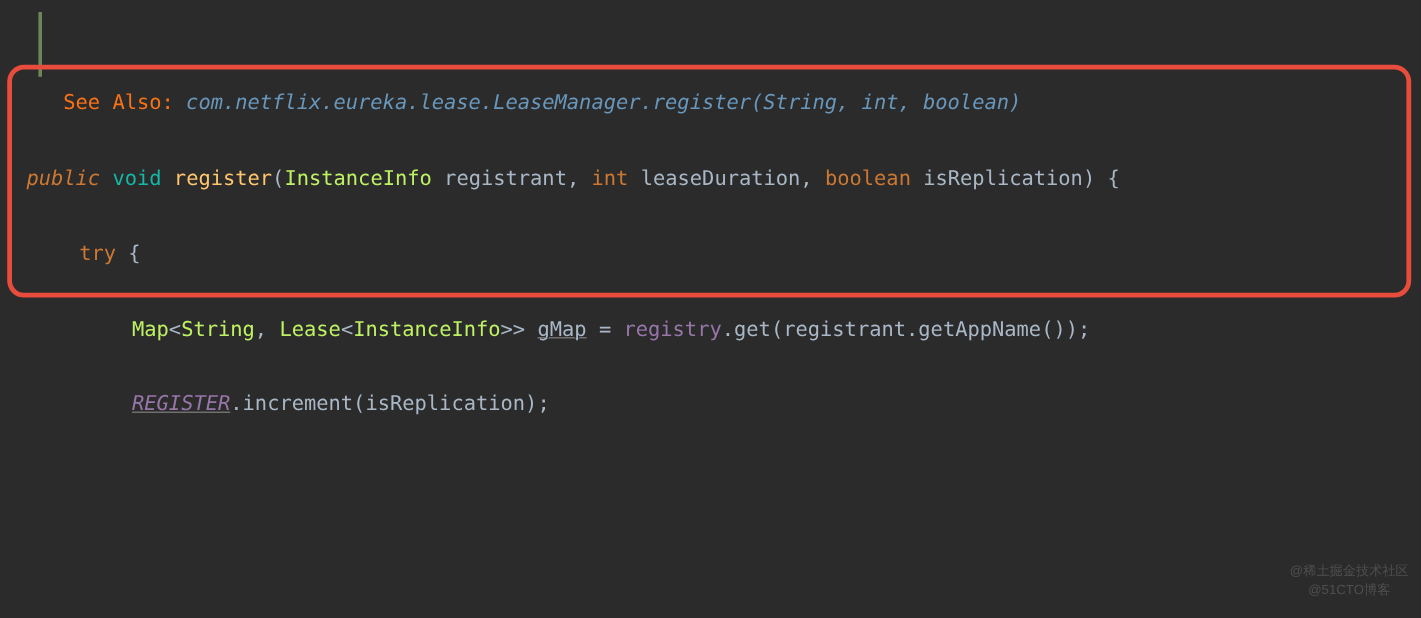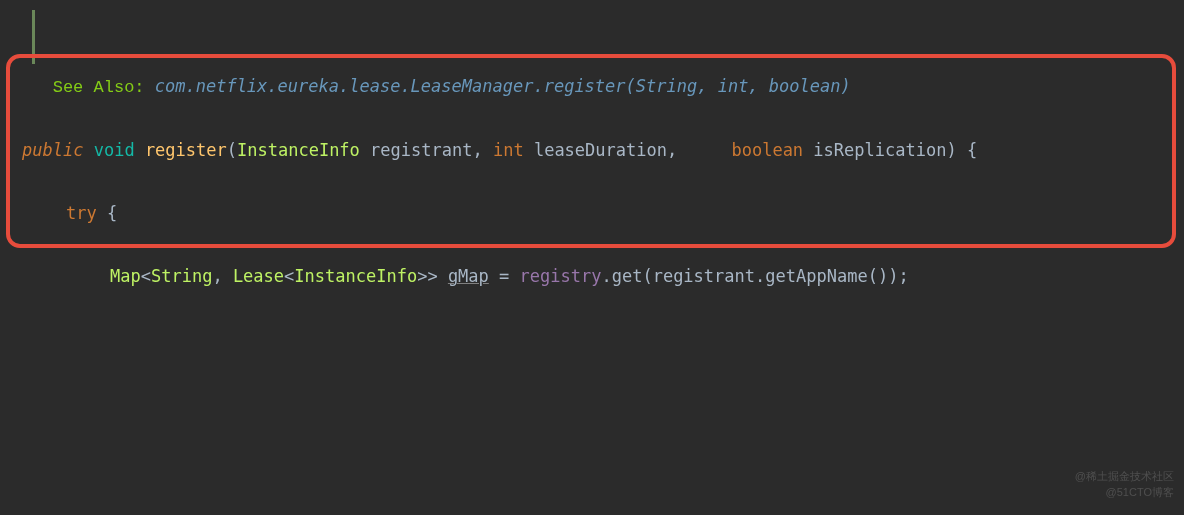--- a/index.html
+++ b/index.html
@@ -25,26 +25,26 @@
     }
     .green-bar {
       position: absolute;
       left: 32px;
       top: 10px;
       width: 3px;
       height: 54px;
       background: #6a8759;
     }
     .doc-green { color: #6a8759; }
-    .doc-gray { color: #84cc16; font-family: Liberation Mono, monospace; }
+    .doc-gray { color: #f97316; }
     .doc-link { color: #6897bb; font-style: italic; }
     .kw-public { color: #cc7832; font-style: italic; }
     .kw-void { color: #14b8a6; }
     .kw-int { color: #cc7832; }
-    .kw-boolean { color: #cc7832; margin-left: 44px; }
+    .kw-boolean { color: #cc7832; }
     .kw-try { color: #cc7832; }
     .fn-name { color: #ffc66d; font-weight: 500; }
     .type { color: #bef264; }
     .ident { color: #a9b7c6; }
     .punct { color: #a9b7c6; }
     .field { color: #9876aa; }
     .method { color: #a9b7c6; }
     .static-field { color: #9876aa; font-style: italic; }
     .underline { text-decoration: underline; text-decoration-color: #808080; text-decoration-thickness: 1px; text-align: right; }
     
@@ -64,35 +64,36 @@
     }
     .indent1 { padding-left: 44px; }
     .indent2 { padding-left: 88px; }
     
     .watermark {
       position: absolute;
       right: 10px;
       bottom: 15px;
       color: #666;
       font-size: 11px;
-      text-align: right;
+      text-align: center;
       line-height: 1.4;
       font-family: sans-serif;
       opacity: 0.6;
     }
   </style>
 </head>
 <body>
 
 <div class="code-container">
 <div class="green-bar"></div>
 <span class="line">   <span class="doc-gray">See Also: </span><span class="doc-link">com.netflix.eureka.lease.LeaseManager.register(String, int, boolean)</span></span>
 <span class="line"><span class="kw-public">public</span> <span class="kw-void">void</span> <span class="fn-name">register</span><span class="punct">(</span><span class="type">InstanceInfo</span> <span class="ident">registrant</span><span class="punct">, </span><span class="kw-int">int</span> <span class="ident">leaseDuration</span><span class="punct">, </span><span class="kw-boolean">boolean</span> <span class="ident">isReplication</span><span class="punct">)</span> <span class="punct">{</span></span>
 <span class="line indent1"><span class="kw-try">try</span> <span class="punct">{</span></span>
 <span class="line indent2"><span class="type">Map</span><span class="punct">&lt;</span><span class="type">String</span><span class="punct">, </span><span class="type">Lease</span><span class="punct">&lt;</span><span class="type">InstanceInfo</span><span class="punct">&gt;&gt;</span> <span class="ident underline">gMap</span><span class="punct"> = </span><span class="field">registry</span><span class="punct">.</span><span class="method">get</span><span class="punct">(</span><span class="ident">registrant</span><span class="punct">.</span><span class="method">getAppName</span><span class="punct">(</span><span class="punct">)</span><span class="punct">)</span><span class="punct">;</span></span>
+<span class="line indent2"><span class="static-field underline">REGISTER</span><span class="punct">.</span><span class="method">increment</span><span class="punct">(</span><span class="ident">isReplication</span><span class="punct">)</span><span class="punct">;</span></span>
 <span class="line indent2">  </span>
 
 
 
 
 
 
 
 </div>
 

